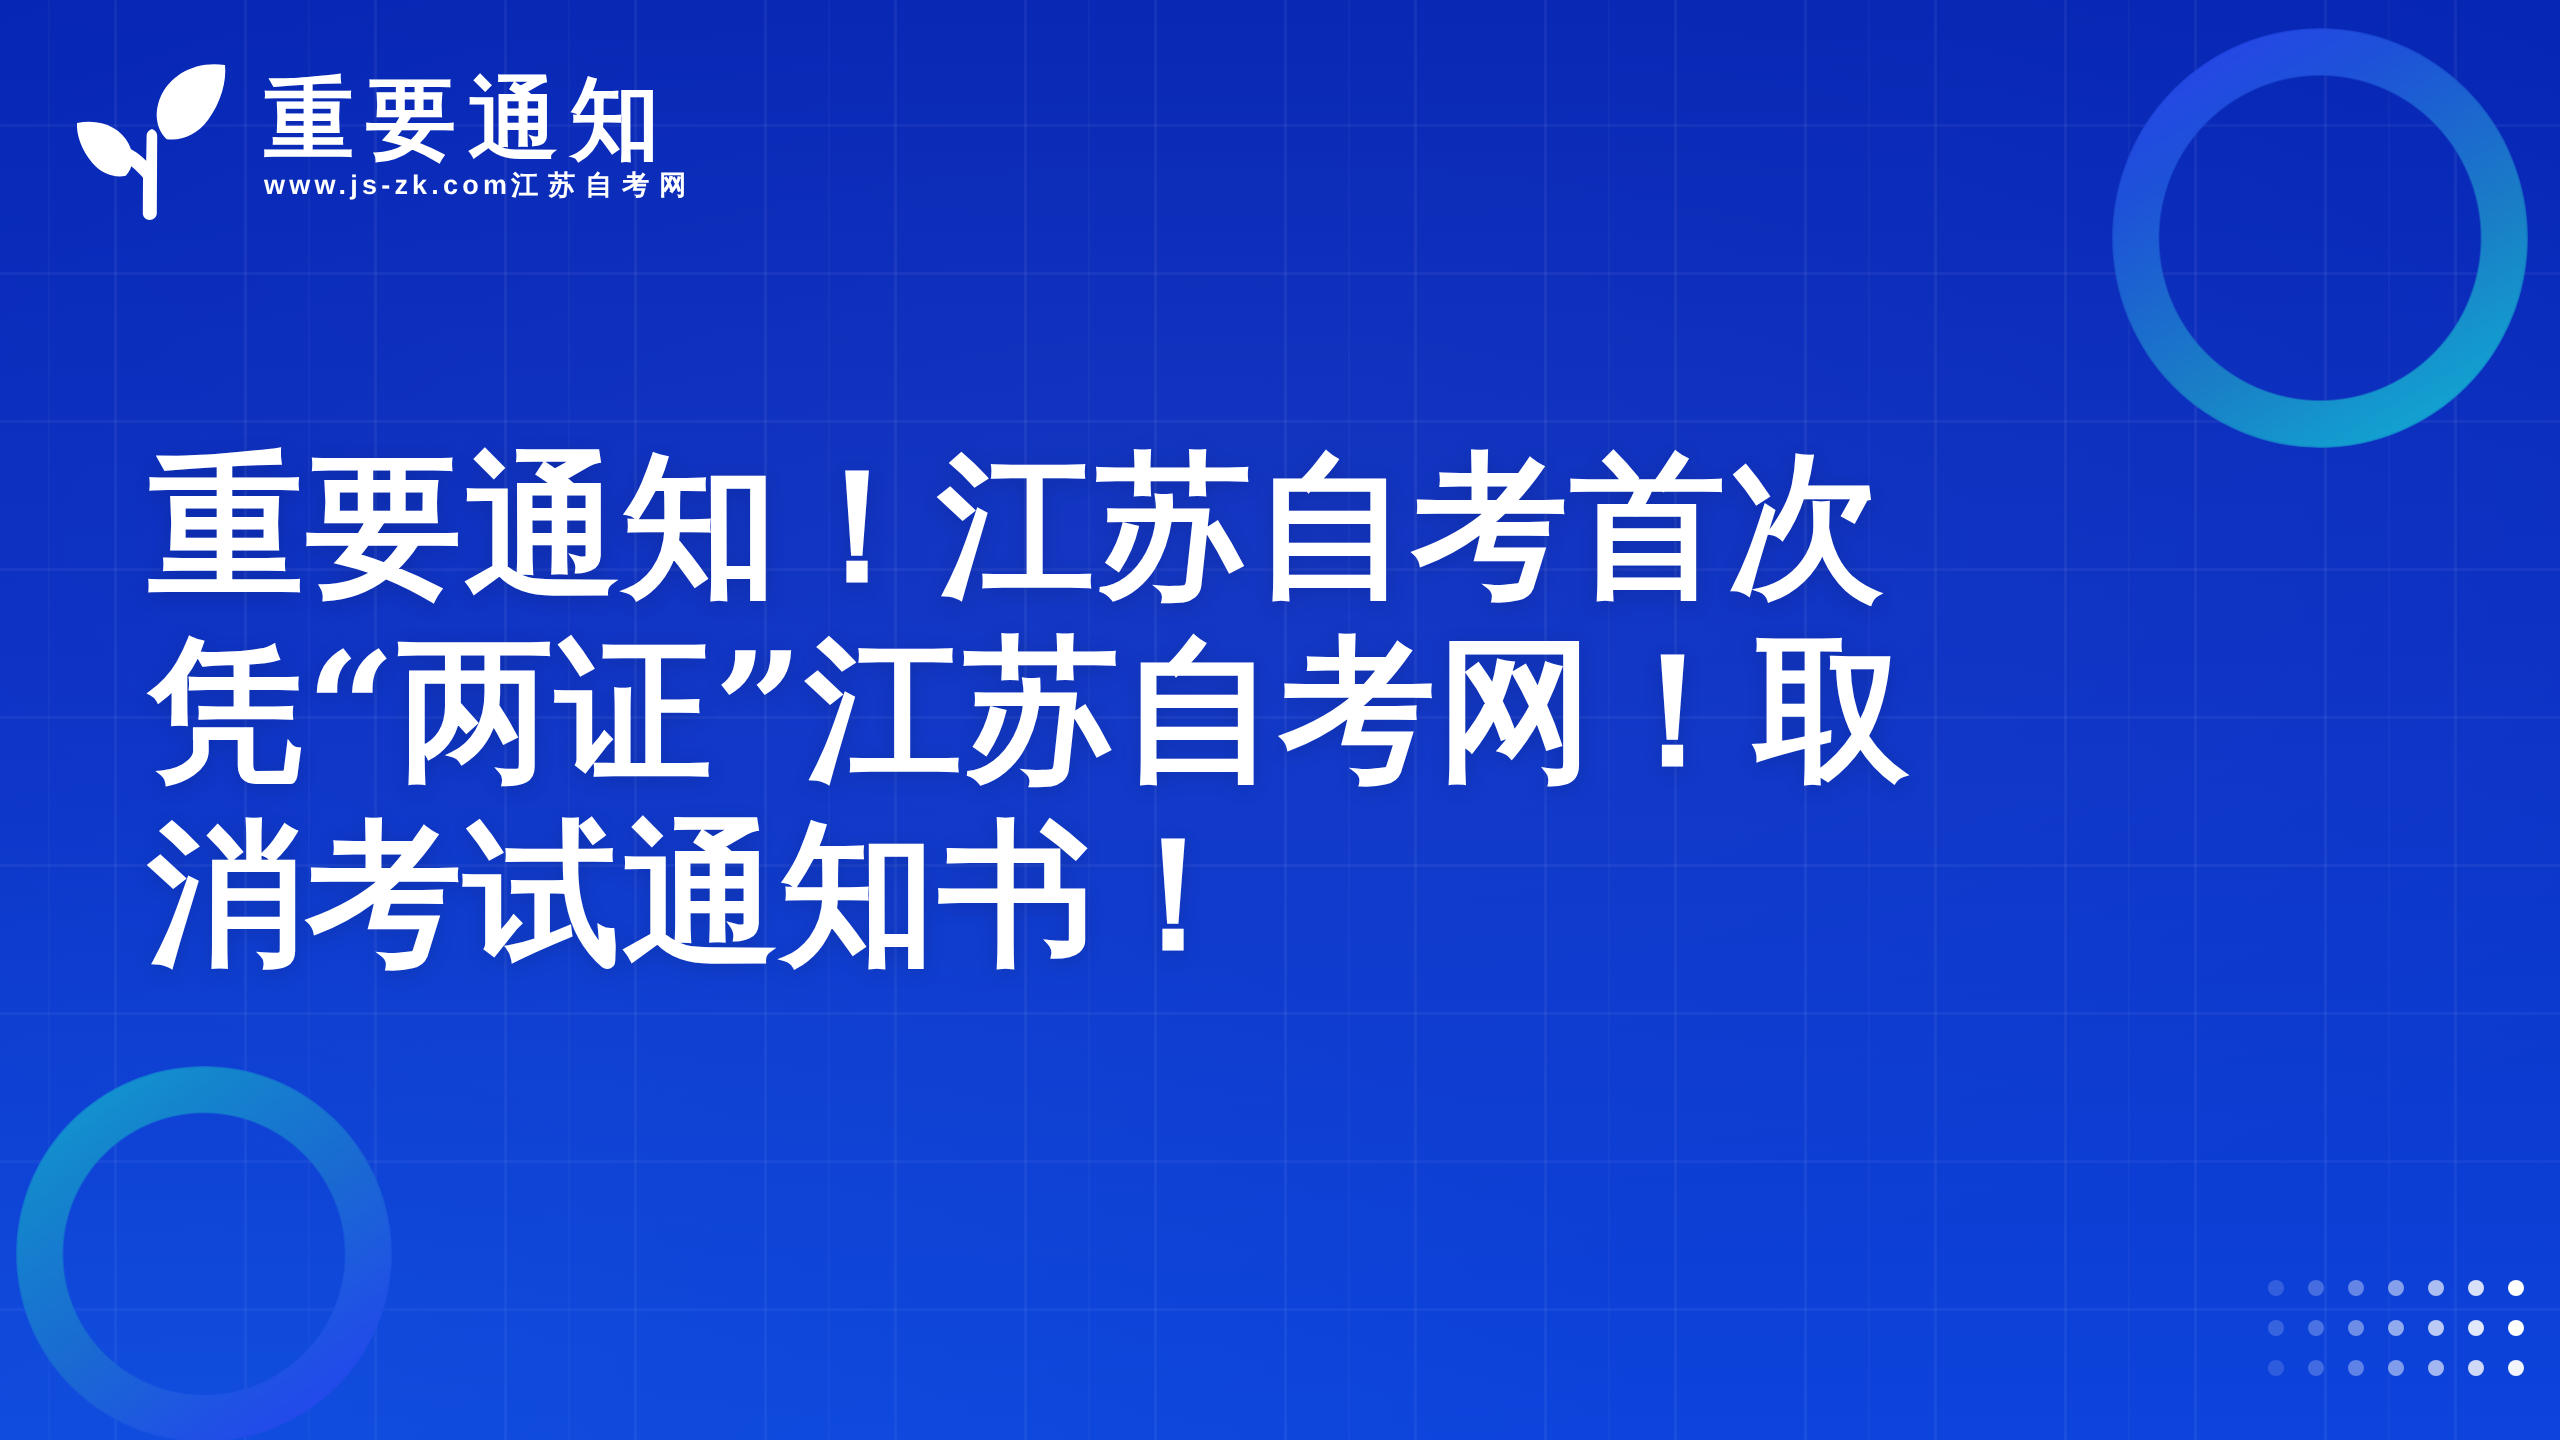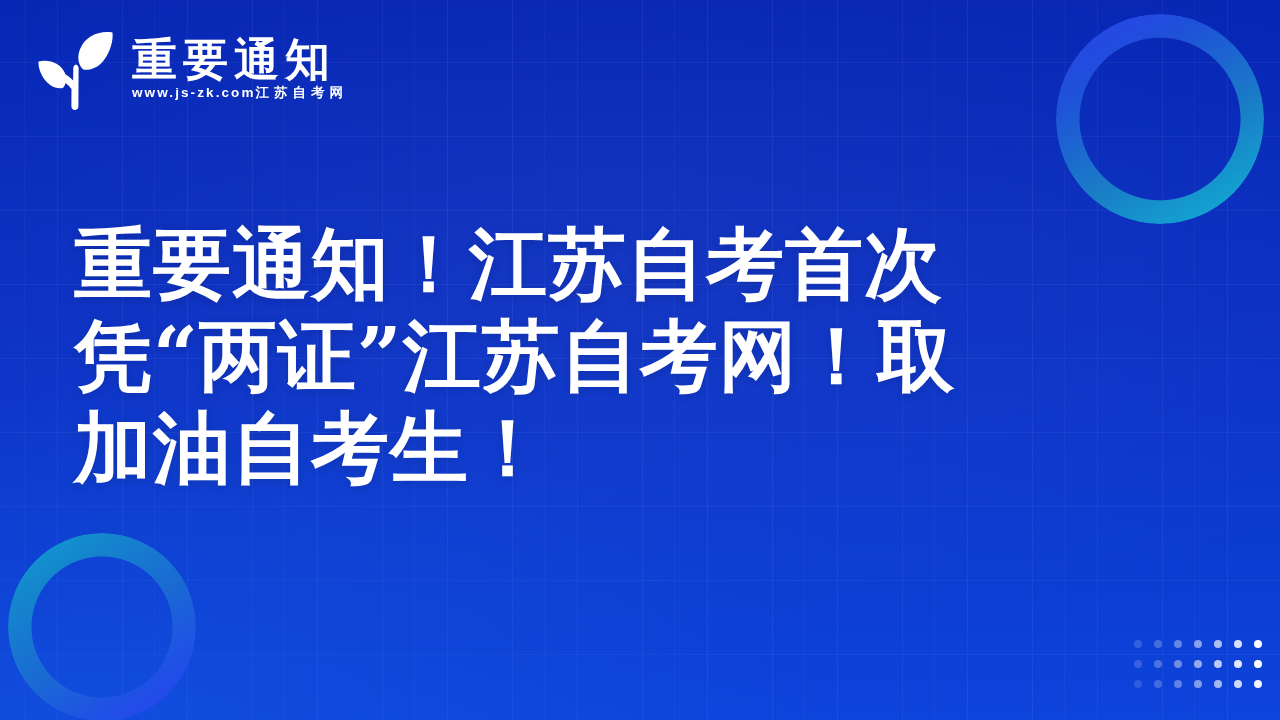--- a/index.html
+++ b/index.html
@@ -190,16 +190,16 @@
       <div class="logo-sub">
         <span class="url">www.js-zk.com</span>
         <span class="slogan">江苏自考网</span>
       </div>
     </div>
   </div>
 
   <div class="headline">
     <span class="hl-line">重要通知！江苏自考首次</span>
     <span class="hl-line">凭“两证”江苏自考网！取</span>
-    <span class="hl-line">加油自考生！</span>
+    <span class="hl-line">消考试通知书！</span>
   </div>
 
 </div>
 
 </body></html>

